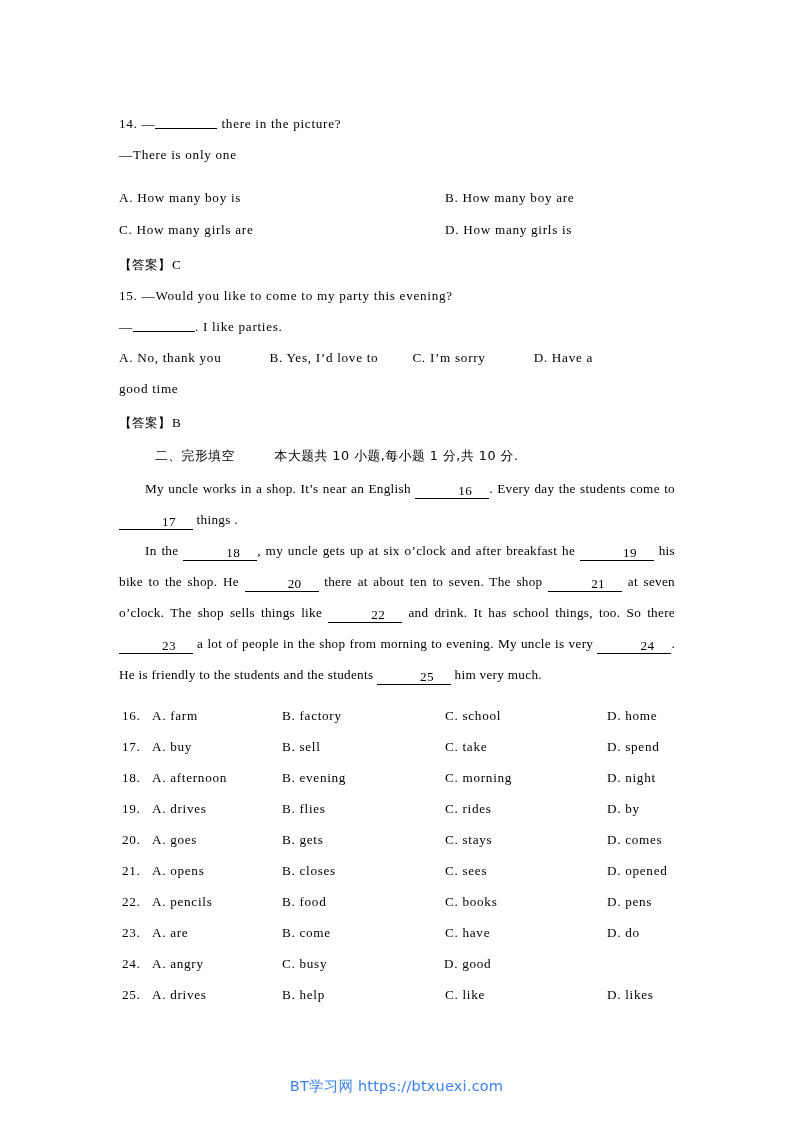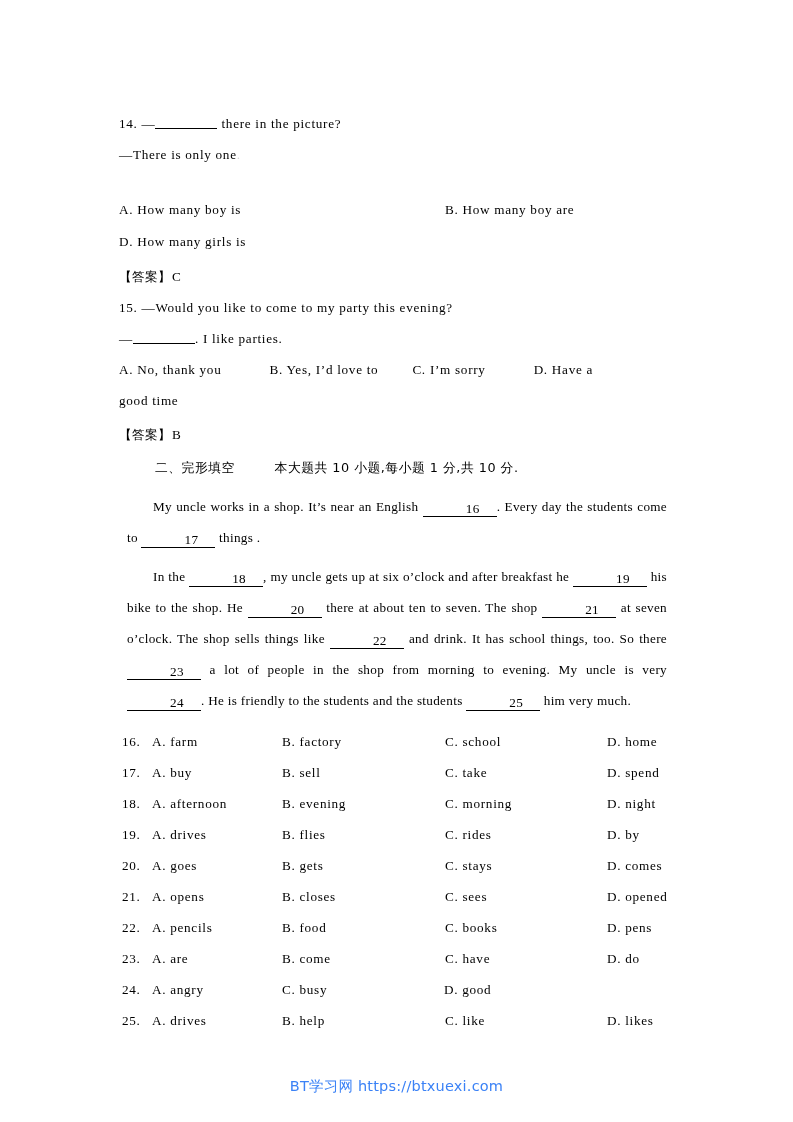--- a/index.html
+++ b/index.html
@@ -94,21 +94,21 @@
   
   .passage {
     font-size: 13.2px;
     line-height: 31px;
     letter-spacing: 0.3px;
     text-align: justify;
     text-justify: inter-word;
     margin-top: 2px;
   }
   .passage p {
-    margin: 8px;
+    margin: 0;
     text-indent: 26px;
   }
   .blank {
     display: inline-block;
     width: 74px;
     text-align: center;
     border-bottom: 1px solid #000;
     line-height: 15px;
     vertical-align: -2px;
     font-size: 13.2px;
@@ -160,32 +160,36 @@
     <div class="line">
       <span>14.</span>
       <span>—</span><span class="inline-blank"></span>
       <span>there in the picture?</span>
     </div>
 
     <div class="line">
       <span>—There is only one</span><span style="color:#d8d8d8;">.</span>
     </div>
 
-    <div class="opt-two" style="margin-top:24px;">
+    <div class="opt-two" style="margin-top:12px;">
       <div class="col">
         <span>A.</span>
         <span>How many boy is</span>
       </div>
       <div class="col">
         <span>B.</span>
         <span>How many boy are</span>
       </div>
     </div>
 
     <div class="opt-two">
+      <div class="col">
+        <span>C.</span>
+        <span>How many girls are</span>
+      </div>
       <div class="col">
         <span>D.</span>
         <span>How many girls is</span>
       </div>
     </div>
 
     <div class="answer" style="margin-top:4px;">
       <span class="cn">【答案】</span><span class="letter">C</span>
     </div>
 

